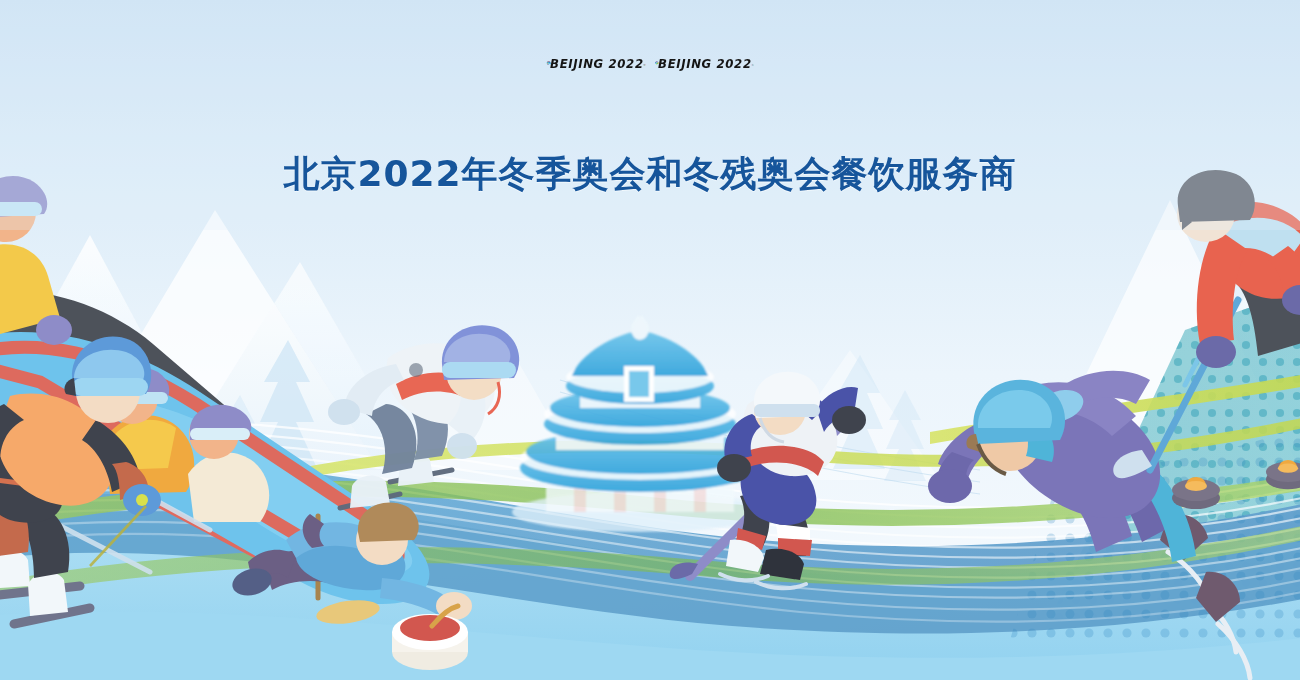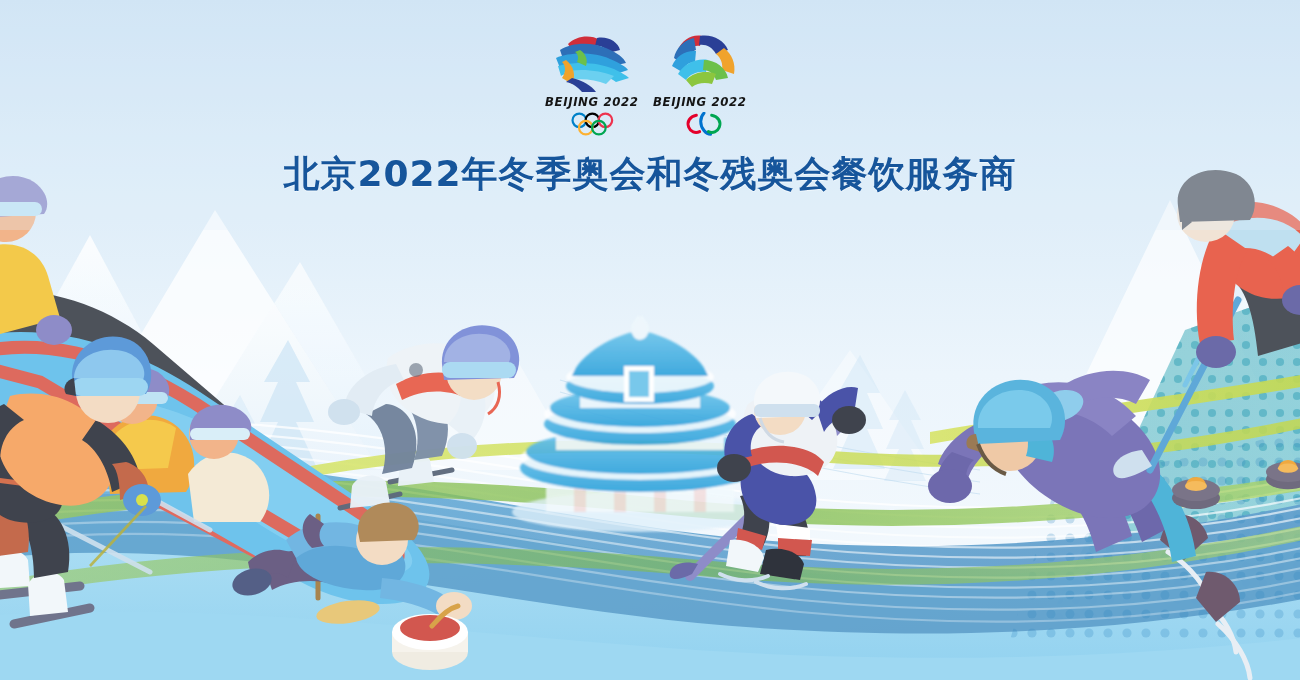--- a/index.html
+++ b/index.html
@@ -13,21 +13,21 @@
   }
   .layer{position:absolute;left:0;top:0;width:1300px;height:680px;}
   svg.layer{display:block;}
 
   
   #logos{
     position:absolute;left:0;top:32px;width:1300px;
     display:flex;justify-content:center;align-items:flex-start;gap:8px;
     z-index:40;
   }
-  .logo-block{width:100px;display:flex;flex-direction:column;}
+  .logo-block{width:100px;display:flex;flex-direction:row;align-items:center;}
   .logo-mark{width:86px;height:62px;}
   .logo-word{
     font-family:"DejaVu Sans","Liberation Sans",sans-serif;
     font-weight:700;font-style:italic;
     font-size:11.5px;letter-spacing:.6px;color:#151515;
     margin-top:1px;white-space:nowrap;
     transform:scaleX(1.02);
   }
   .logo-rings{margin-top:3px;height:24px;}
   .logo-agitos{margin-top:3px;height:24px;}

